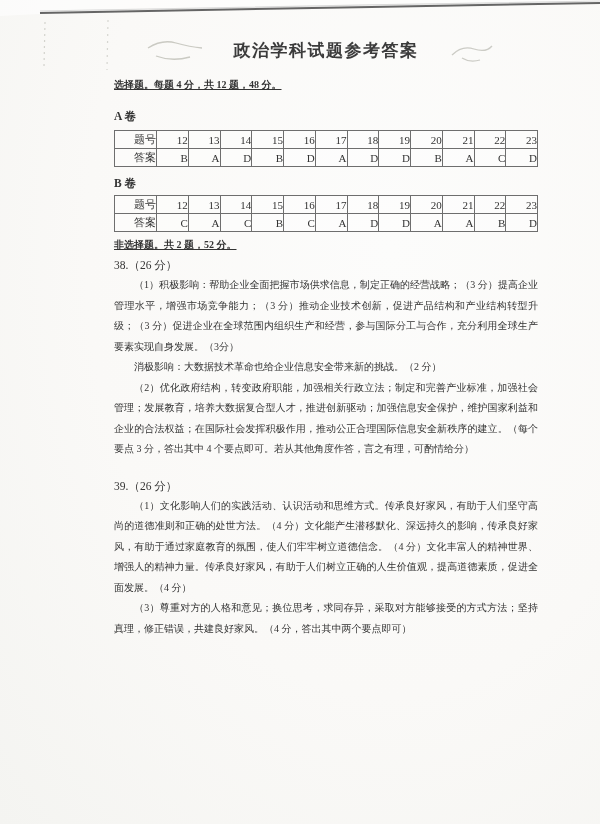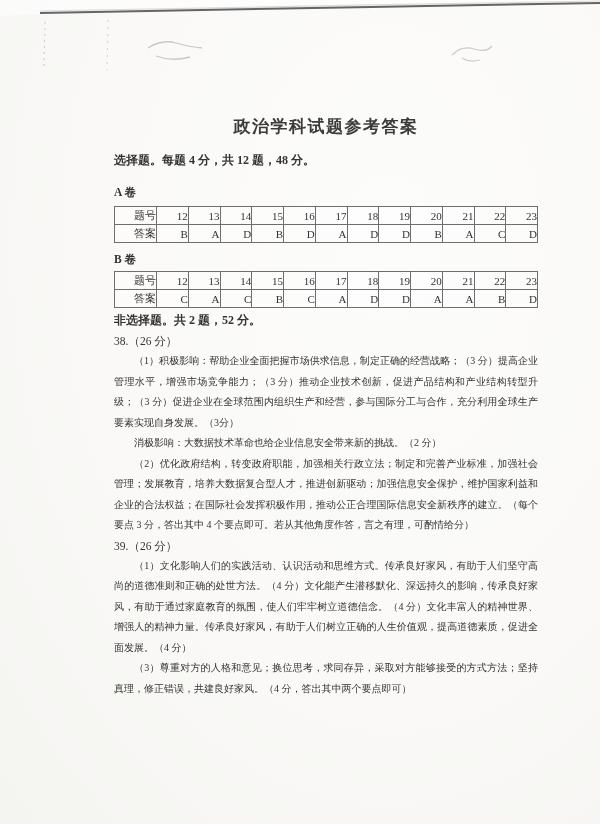--- a/index.html
+++ b/index.html
@@ -19,33 +19,34 @@
   .artifacts {
     position: absolute; left: 0; top: 0;
     width: 600px; height: 824px;
     pointer-events: none;
   }
   .content {
     position: absolute; left: 114px; top: 0;
     width: 424px;
   }
   .title {
-    margin: 0; padding-top: 116px;
+    margin: 0; padding-top: 40px;
     text-align: center;
     font-size: 17px; font-weight: 700;
     letter-spacing: 1.5px;
     color: #3b3b3b;
     line-height: 22px;
   }
   .sec-head {
     margin: 15px 0 0 0;
     font-weight: 700;
-    font-size: 12px;
+    font-size: 10px;
     color: #333;
     line-height: 15px;
+    text-decoration: underline;
   }
   .paper-label {
     margin: 17px 0 0 0;
     font-weight: 700;
     font-size: 11.5px;
     color: #333;
     line-height: 14px;
   }
   table.anskey {
     border-collapse: collapse;
@@ -183,21 +184,21 @@
     <div>
       <p class="q-head">38.（26 分）</p>
       <div>
           <p class="para">（1）积极影响：帮助企业全面把握市场供求信息，制定正确的经营战略；（3 分）提高企业管理水平，增强市场竞争能力；（3 分）推动企业技术创新，促进产品结构和产业结构转型升级；（3 分）促进企业在全球范围内组织生产和经营，参与国际分工与合作，充分利用全球生产要素实现自身发展。（3分）</p>
           <p class="para">消极影响：大数据技术革命也给企业信息安全带来新的挑战。（2 分）</p>
           <p class="para">（2）优化政府结构，转变政府职能，加强相关行政立法；制定和完善产业标准，加强社会管理；发展教育，培养大数据复合型人才，推进创新驱动；加强信息安全保护，维护国家利益和企业的合法权益；在国际社会发挥积极作用，推动公正合理国际信息安全新秩序的建立。（每个要点 3 分，答出其中 4 个要点即可。若从其他角度作答，言之有理，可酌情给分）</p>
         </div>
     </div>
 
     <div>
-      <p class="q-head" style="margin-top:0;">39.（26 分）</p>
+      <p class="q-head" style="margin-top:16px;">39.（26 分）</p>
       <div>
           <p class="para">（1）文化影响人们的实践活动、认识活动和思维方式。传承良好家风，有助于人们坚守高尚的道德准则和正确的处世方法。（4 分）文化能产生潜移默化、深远持久的影响，传承良好家风，有助于通过家庭教育的氛围，使人们牢牢树立道德信念。（4 分）文化丰富人的精神世界、增强人的精神力量。传承良好家风，有助于人们树立正确的人生价值观，提高道德素质，促进全面发展。（4 分）</p>
           <p class="para">（3）尊重对方的人格和意见；换位思考，求同存异，采取对方能够接受的方式方法；坚持真理，修正错误，共建良好家风。（4 分，答出其中两个要点即可）</p>
         </div>
     </div>
 
   </div>
 </div>
 
 </body></html>

